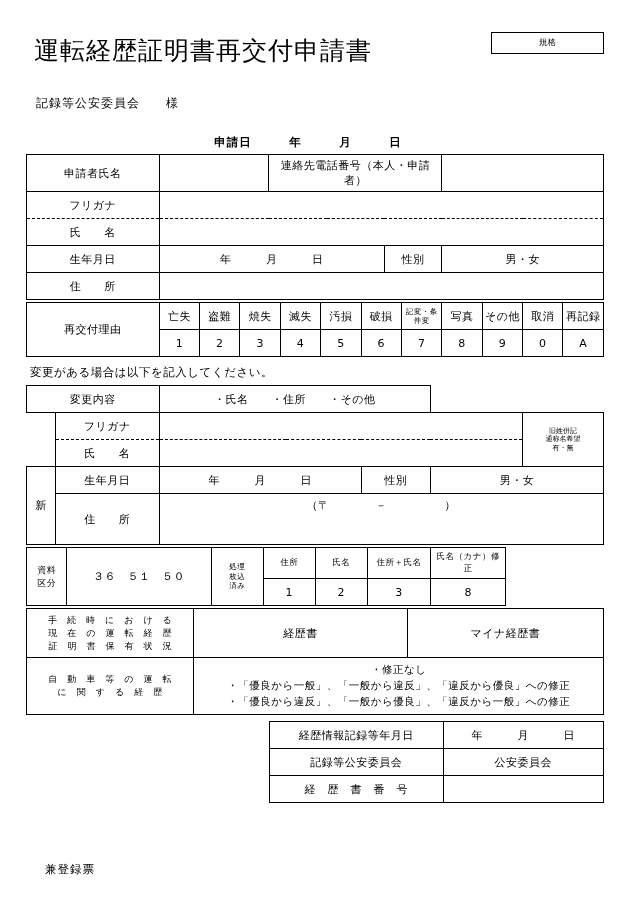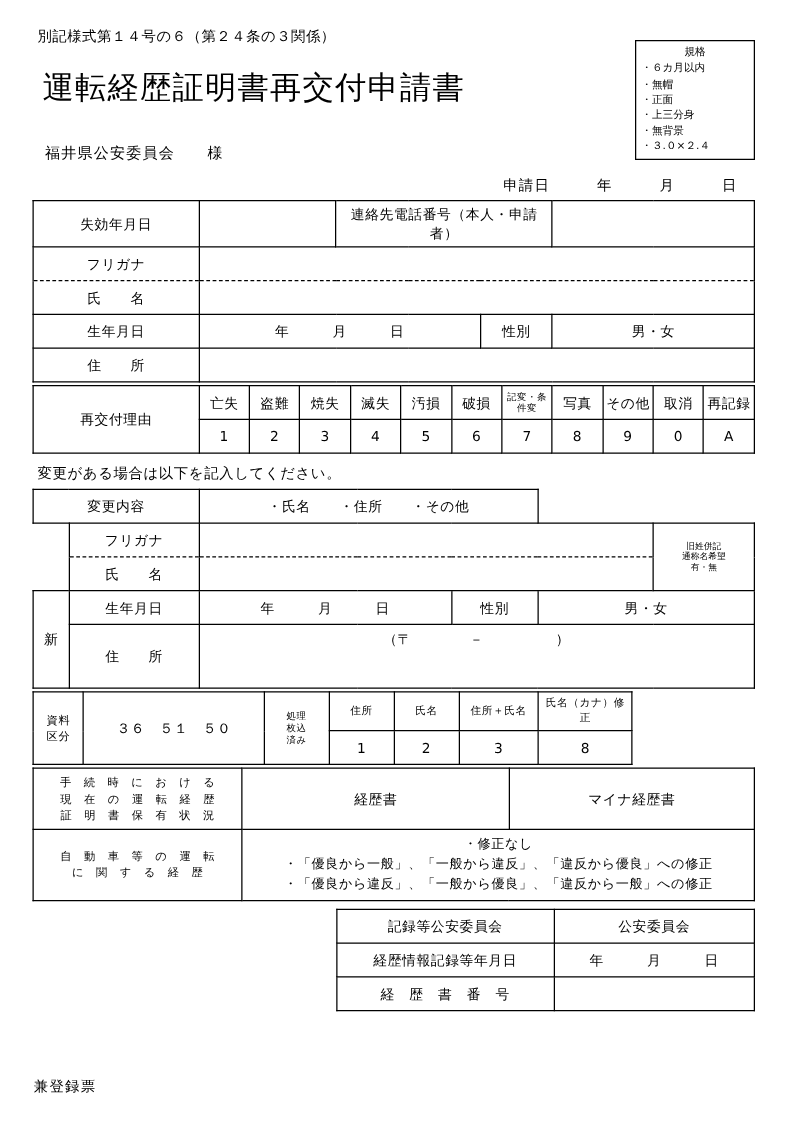--- a/index.html
+++ b/index.html
@@ -30,21 +30,21 @@
   .title {
     font-size: 25px;
     font-weight: normal;
     letter-spacing: 1px;
     margin: 16px 0 0 8px;
   }
   .spec-box {
     position: absolute;
     right: 26px;
     top: 32px;
-    width: 96px;
+    width: 113px;
     border: 1px solid #000;
     font-size: 8.5px;
     line-height: 1.45;
     padding: 3px 4px 4px 4px;
     box-sizing: border-box;
   }
   .spec-box .spec-title {
     text-align: center;
     margin-bottom: 1px;
   }
@@ -56,23 +56,24 @@
   .spec-box li::before {
     content: "\30FB";
   }
   .addressee {
     font-size: 12px;
     margin: 28px 0 0 10px;
     letter-spacing: 1px;
   }
   .applydate {
     font-size: 11.5px;
-    text-align: right;
-    margin: 10px 14px 4px 0;
-    letter-spacing: 1px;
+    text-align: center;
+    margin: 23px 14px 4px 0;
+    letter-spacing: 1px;
+    font-weight: bold;
   }
   table.grid {
     border-collapse: collapse;
     width: 100%;
     font-size: 11px;
     table-layout: fixed;
   }
   table.grid td {
     border: 1px solid #000;
     padding: 3px 2px;
@@ -101,71 +102,62 @@
     letter-spacing: 0.5px;
   }
   .multi {
     text-align: left;
     padding-left: 8px;
     line-height: 1.5;
     font-size: 10.5px;
   }
   .footer {
     position: absolute;
-    left: 27px;
+    left: 45px;
     bottom: 26px;
     font-size: 11.5px;
     letter-spacing: 1px;
   }
   .boxwrap { margin-top: 2px; }
   .stamp-note {
     font-size: 7px;
     line-height: 1.2;
     letter-spacing: 0;
   }
   .tiny-head { font-size: 8.5px; letter-spacing: 0; }
 </style>
 </head>
 <body>
 
 <div class="page">
 
-  <div class="hdr-code">別記様式第１４号の６（第２４条の３関係）</div>
 
   <div class="title">運転経歴証明書再交付申請書</div>
 
   <div class="spec-box">
     <div class="spec-title">規格</div>
-    <ul>
-      <li>６カ月以内</li>
-      <li>無帽</li>
-      <li>正面</li>
-      <li>上三分身</li>
-      <li>無背景</li>
-      <li>３.０×２.４</li>
-    </ul>
   </div>
 
-  <div class="addressee">福井県公安委員会　　様</div>
+  <div class="addressee">記録等公安委員会　　様</div>
 
   <div class="applydate">申請日　　　年　　　月　　　日</div>
 
   <table class="grid">
     <colgroup>
       <col style="width:23%">
         <col style="width:19%">
         <col style="width:10%">
         <col style="width:10%">
       <col style="width:10%">
         <col style="width:14%">
         <col style="width:14%">
     </colgroup>
     <tbody>
         <tr>
-      <td class="tall lbl">失効年月日</td>
+      <td class="tall lbl">申請者氏名</td>
       <td class="tall"></td>
       <td class="tall" colspan="3">連絡先電話番号（本人・申請者）</td>
       <td class="tall" colspan="2"></td>
     </tr>
     <tr>
       <td class="dashed-bottom lbl">フリガナ</td>
       <td class="dashed-bottom" colspan="6"></td>
     </tr>
     <tr>
       <td class="dashed-top lbl">氏　　名</td>
@@ -359,26 +351,26 @@
   </tbody>
     </table>
 
   <table class="grid" style="width:58%;margin-left:42%;margin-top:6px">
     <colgroup>
       <col style="width:52%">
         <col style="width:48%">
     </colgroup>
     <tbody>
         <tr>
+      <td class="tall">経歴情報記録等年月日</td>
+      <td class="tall">年　　　月　　　日</td>
+    </tr>
+    <tr>
       <td class="tall">記録等公安委員会</td>
       <td class="tall">公安委員会</td>
-    </tr>
-    <tr>
-      <td class="tall">経歴情報記録等年月日</td>
-      <td class="tall">年　　　月　　　日</td>
     </tr>
     <tr>
       <td class="tall">経　歴　書　番　号</td>
       <td class="tall left" style="position:relative">
         
         
       </td>
     </tr>
 
   </tbody>

